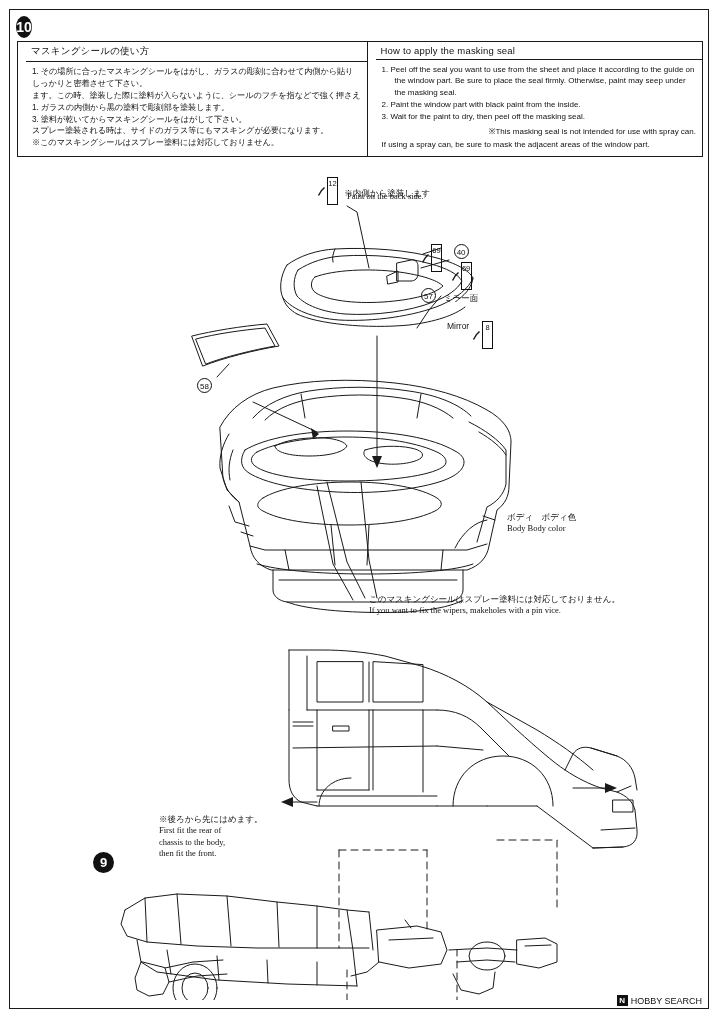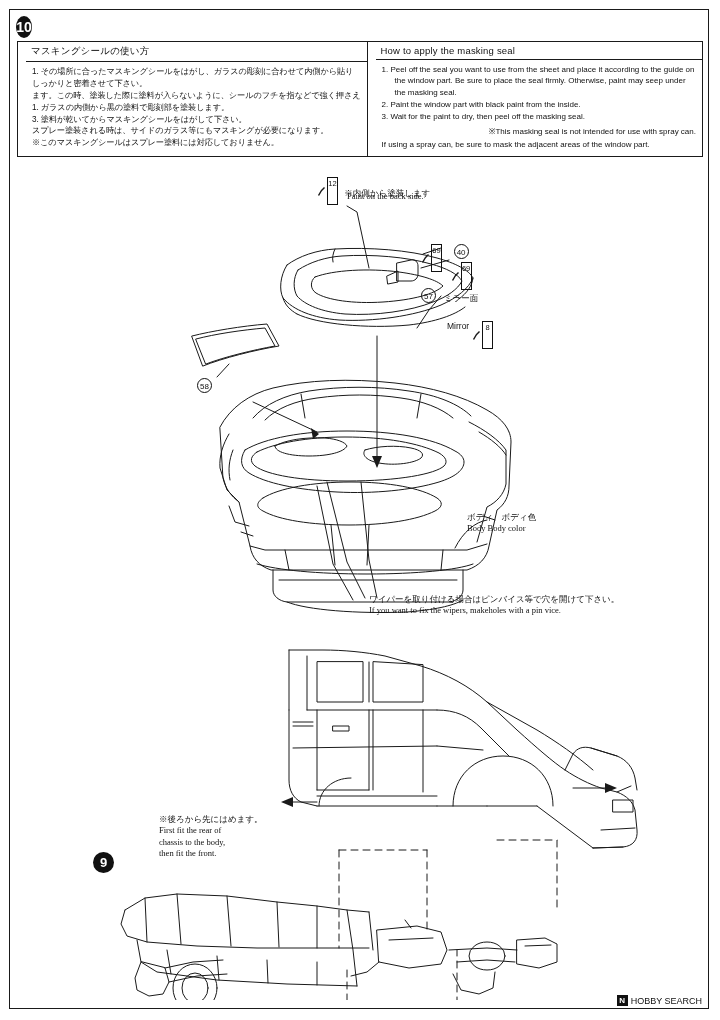--- a/index.html
+++ b/index.html
@@ -489,27 +489,27 @@
     </div>
 
     <div class="partnum" style="left:404px; top:138px;">
       <span class="circ">57</span>
     </div>
 
     <div class="partnum" style="left:180px; top:228px;">
       <span class="circ">58</span>
     </div>
 
-    <div class="cap" style="left:450px; top:362px;">
+    <div class="cap" style="left:490px; top:362px;">
       <span class="ja">ボディ　ボディ色</span>
       <span class="en">Body   Body color</span>
     </div>
 
     <div class="cap" style="left:352px; top:444px;">
-      <span class="ja">ワイパーを取り付ける場合はピンバイス等で穴を開けて下さい。</span>
+      <span class="ja">このマスキングシールはスプレー塗料には対応しておりません。</span>
       <span class="en">If you want to fix the wipers, makeholes with a pin vice.</span>
     </div>
 
     <div class="cap" style="left:142px; top:664px;">
       <span class="ja">※後ろから先にはめます。</span>
       <span class="en">First fit the rear of</span>
       <span class="en">chassis to the body,</span>
       <span class="en">then fit the front.</span>
     </div>
 

